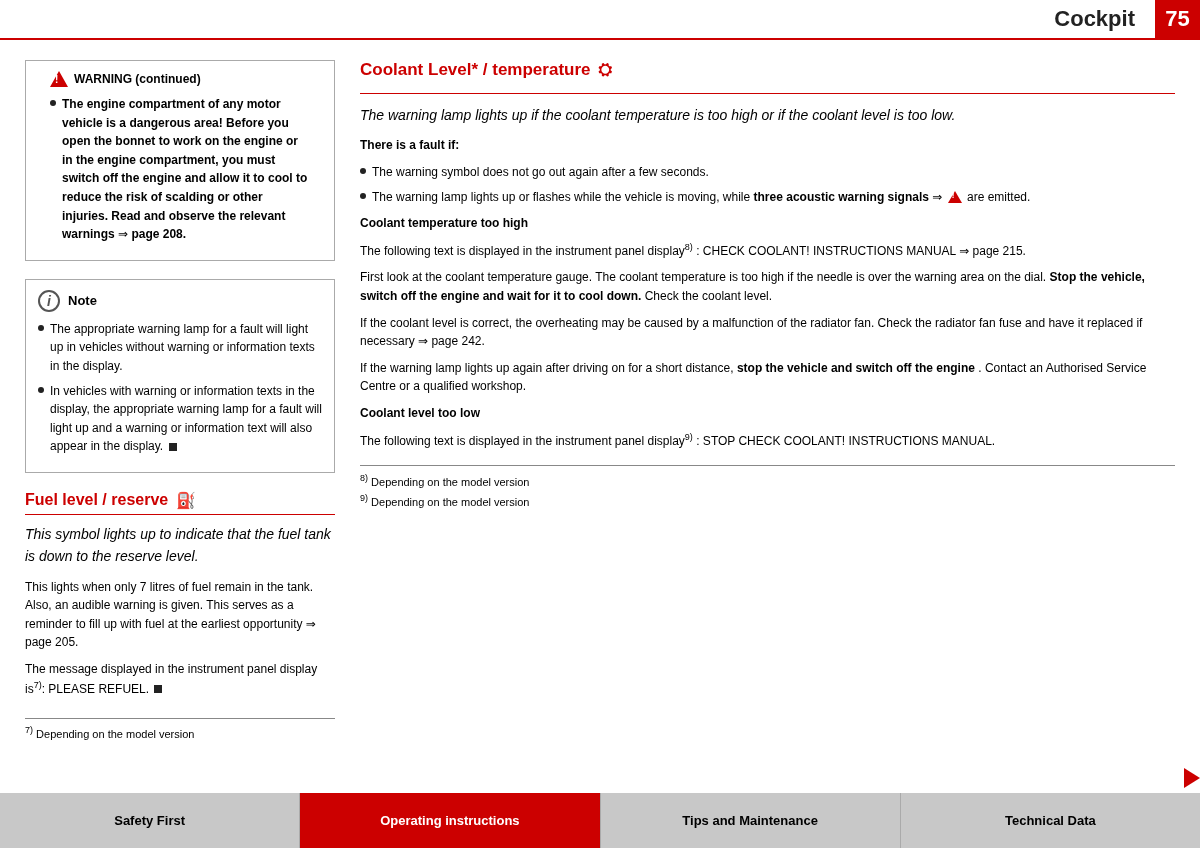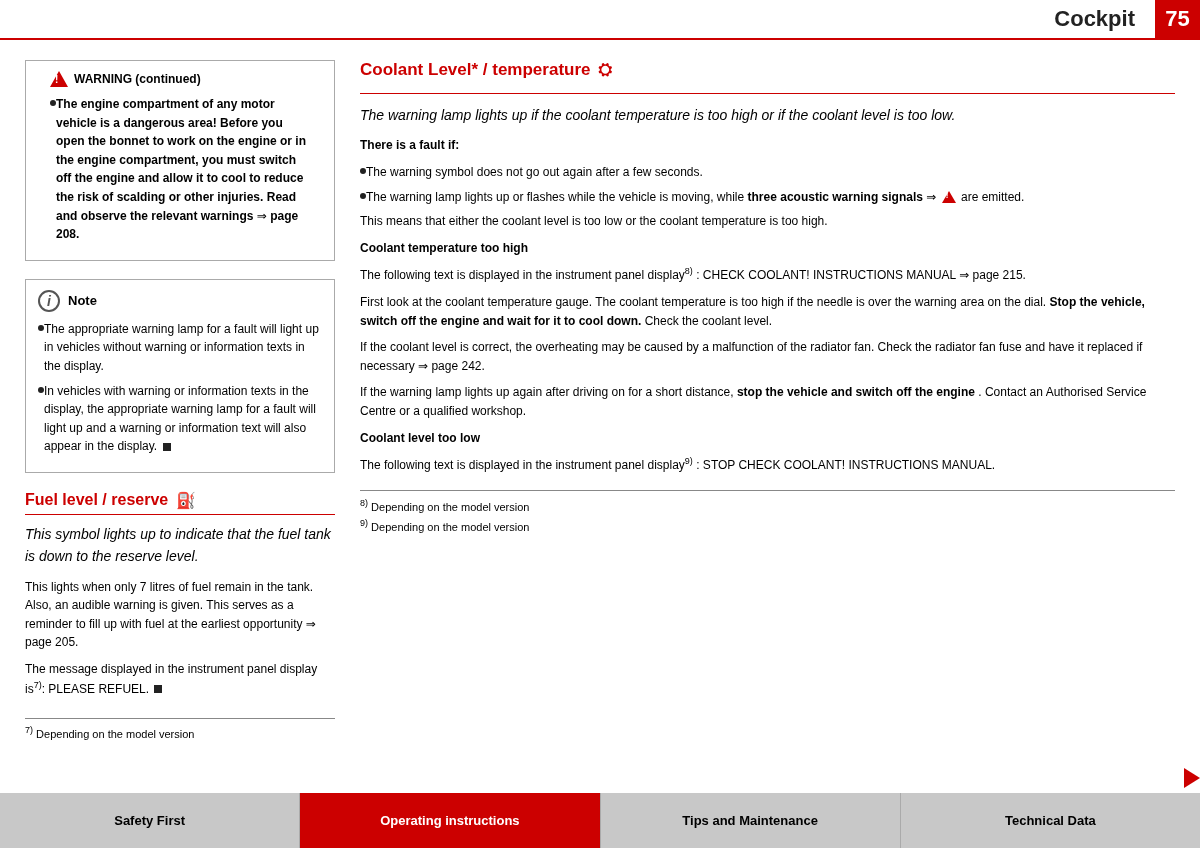--- a/index.html
+++ b/index.html
@@ -207,20 +207,21 @@
     .right-body {
       font-size: 12px;
       line-height: 1.55;
     }
     .right-body p {
       margin-bottom: 8px;
     }
 
     .bullet-item {
       display: flex;
+      gap: 6px;
       margin-bottom: 6px;
       align-items: flex-start;
     }
     .bullet-dot {
       width: 6px;
       height: 6px;
       background: #222;
       border-radius: 50%;
       margin-top: 5px;
       flex-shrink: 0;
@@ -407,21 +408,20 @@
       <div class="bullet-item">
         <div class="bullet-dot"></div>
         <div class="bullet-text">
           <span>The warning lamp lights up or flashes while the vehicle is moving, while</span>
           <strong>three acoustic warning signals</strong>
           ⇒ <span class="warning-inline"></span>
           <span>are emitted.</span>
         </div>
       </div>
 
-      <p>This means that either the coolant level is too low or the coolant temperature is too high.</p>
 
       <p class="fault-heading">Coolant temperature too high</p>
 
       <p>
         <span>The following text is displayed in the instrument panel display</span><sup>8)</sup>
         <span>: CHECK COOLANT! INSTRUCTIONS MANUAL</span>
         ⇒ <span>page 215.</span>
       </p>
 
       <p>

